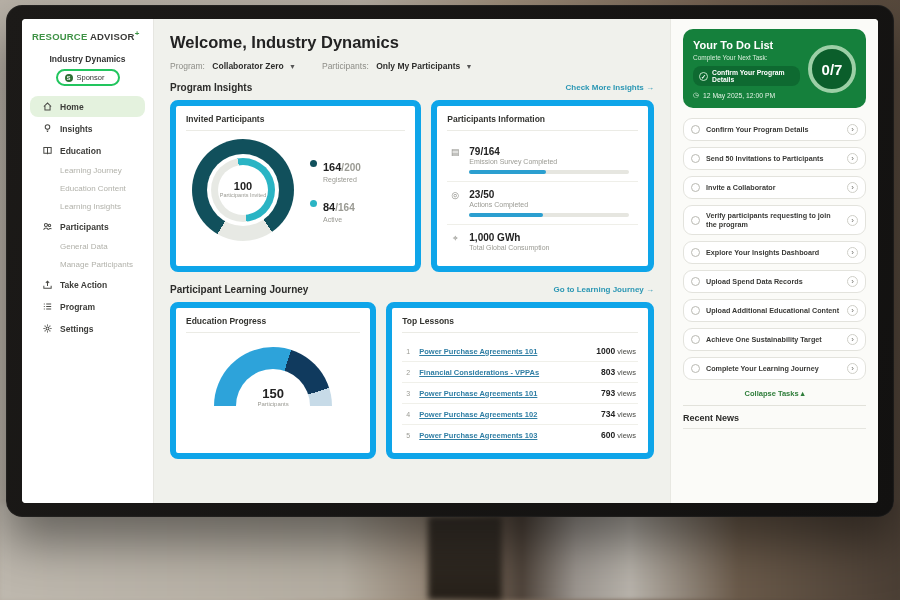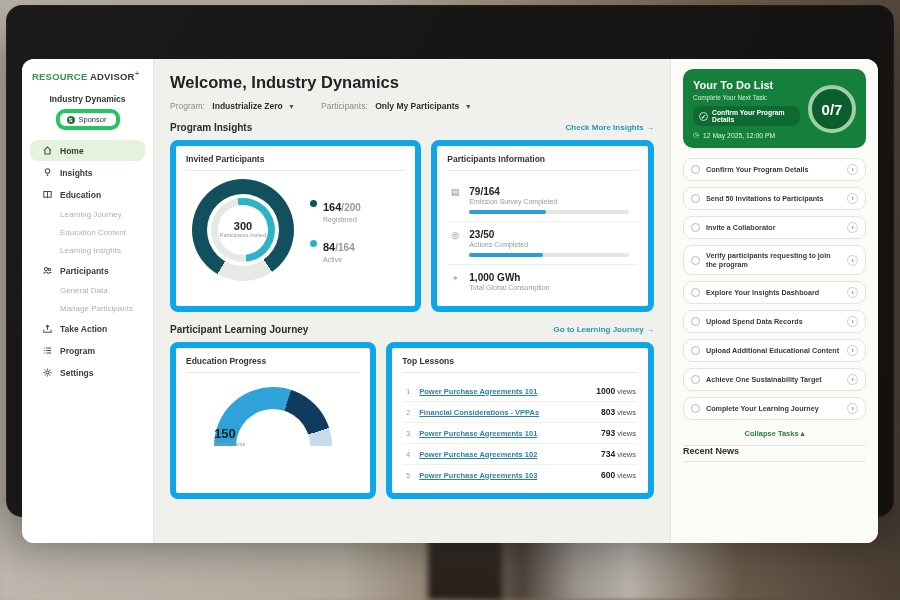--- a/index.html
+++ b/index.html
@@ -14,31 +14,31 @@
     filter: blur(2px);
   }
   .stand { position:absolute; left:428px; top:516px; width:74px; height:84px;
     background: linear-gradient(180deg,#3a332c,#262019); filter: blur(3px); }
 
   .monitor { position:absolute; left:6px; top:5px; width:888px; height:512px;
     background: linear-gradient(120deg,#1c1a18,#121110);
     border-radius:16px; padding:14px 16px;
     box-shadow: 0 26px 48px rgba(0,0,0,.45), inset 0 0 2px rgba(255,255,255,.15);
   }
-  .screen { width:100%; height:100%; background:#f0f1ec; border-radius:12px; overflow:hidden; display:flex;margin-top:40px; }
+  .screen { width:100%; height:100%; background:#f0f1ec; border-radius:4px; overflow:hidden; display:flex; }
 
   
   .sidebar { width:132px; background:#ffffff; border-right:1px solid #e6e6e1; padding:10px 0 8px; flex-shrink:0; }
   .logo { padding:0 10px 8px; font-size:9.5px; font-weight:bold; letter-spacing:.2px; }
   .logo .p1 { color:#3e9245; }
   .logo .p2 { color:#3a3a38; }
   .logo .plus { color:#3e9245; font-size:8px; vertical-align:super; }
   .account { text-align:center; font-size:8.5px; font-weight:bold; color:#333; margin:4px 0 5px; }
   .sponsor { display:flex; align-items:center; gap:4px; width:64px; margin:0 auto 10px;
-    border:4px solid #22c55e; border-radius:9px; padding:2px 7px; font-size:7.5px; color:#333; background:#fff; }
+    border:2px solid #22c55e; border-radius:9px; padding:2px 7px; font-size:7.5px; color:#333; background:#fff; }
   .sponsor .dot { width:8px; height:8px; border-radius:50%; background:#2f6e34; color:#fff; font-size:5.5px;
     display:flex; align-items:center; justify-content:center; font-weight:bold; }
   .nav-item { display:flex; align-items:center; gap:7px; padding:5px 12px; margin:1px 8px;
     font-size:8.5px; font-weight:bold; color:#3c3c39; border-radius:8px; cursor:pointer; }
   .nav-item.active { background:#e4f2de;text-align:right; }
   .nav-item.sub { font-weight:normal; color:#b1b1aa; padding:4px 12px 4px 30px; font-size:8px; }
   .nav-ico { width:11px; height:11px; display:inline-flex; color:#4a4a46; flex-shrink:0; }
   .nav-ico svg { width:11px; height:11px; }
 
   
@@ -80,21 +80,21 @@
   .info-val { font-size:10px; font-weight:bold; color:#222; }
   .info-lab { font-size:7px; color:#9a9a93; margin-top:1px; }
   .bar { height:4px; background:#e6e6e0; border-radius:2px; margin-top:5px; width:96%; }
   .bar-fill { height:4px; border-radius:2px; background:#2b9fd0; }
 
   .card-edu { flex:0.85; min-height:150px; }
   .gauge-wrap { display:flex; flex-direction:column; align-items:center; padding-top:6px; }
   .gauge { position:relative; width:118px; height:60px; overflow:hidden; }
   .gauge-arc { position:absolute; left:0; top:0; width:118px; height:118px; border-radius:50%; }
   .gauge-hole { position:absolute; left:22px; top:22px; width:74px; height:74px; border-radius:50%; background:#fff; }
-  .gauge-center { position:absolute; left:0; right:0; bottom:0; text-align:left; }
+  .gauge-center { position:absolute; left:0; right:0; bottom:0; text-align:center; }
   .gauge-val { font-size:13px; font-weight:bold; color:#222; }
   .gauge-lab { font-size:6px; color:#9a9a93; }
   .gauge-legend { display:flex; gap:14px; margin-top:9px; }
   .gleg { display:flex; gap:4px; align-items:flex-start; }
   .gleg .leg-dot { width:6px; height:6px; margin-top:2px; }
   .gleg-pct { font-size:8.5px; font-weight:bold; color:#222; }
   .gleg-lab { font-size:6.5px; color:#9a9a93; }
 
   .card-lessons { flex:1.15; min-height:150px; }
   .lesson-row { display:flex; align-items:center; gap:7px; padding:5px 2px; border-bottom:1px solid #f0f0ea; }
@@ -113,21 +113,21 @@
   .todo-pill { display:flex; align-items:center; gap:4px; background:#0e6a31; border-radius:8px; padding:3px 6px; font-size:6.8px; font-weight:bold; margin-bottom:5px; }
   .todo-pill .ck { width:9px; height:9px; border-radius:50%; border:1px solid #bfe3c6; font-size:6px; display:flex; align-items:center; justify-content:center; flex-shrink:0; }
   .todo-time { display:flex; align-items:center; gap:4px; font-size:6.8px; color:#e3f2e5; }
   .todo-ring { width:48px; height:48px; border-radius:50%; background:#0b5e2b; border:4px solid #9ccfa6;
     display:flex; align-items:center; justify-content:center; font-size:15px; font-weight:bold; align-self:center; flex-shrink:0; }
   .task { display:flex; align-items:center; gap:6px; background:#fff; border:1px solid #e3e3dd; border-radius:9px; padding:5px 7px; margin-bottom:6px; cursor:pointer; }
   .task-check { width:9px; height:9px; border-radius:50%; border:1px solid #b9b9b2; flex-shrink:0; }
   .task-label { flex:1; font-size:7.2px; font-weight:bold; color:#3a3a37; line-height:1.25; }
   .task-chevron { width:11px; height:11px; border-radius:50%; border:1px solid #cfcfc8; color:#6a6a64; font-size:8px; line-height:9px; text-align:center; flex-shrink:0; }
   .collapse { text-align:center; font-size:7.5px; font-weight:bold; color:#2e7d3a; padding:3px 0 7px; cursor:pointer; }
-  .recent { border-top:1px solid #e2e2db; }
+  .recent { border-top:1px solid #e2e2db; padding-top:7px; }
   .recent-title { font-size:9px; font-weight:bold; color:#2c2c2a; padding-bottom:5px; border-bottom:1px solid #e6e6e0; }
 </style>
 </head>
 <body>
 
 <div class="bg-bottom"></div>
 <div class="stand"></div>
 
 <div class="monitor">
 <div class="screen">
@@ -219,21 +219,21 @@
       <span>Settings</span>
     </div>
   </div>
 
   <div class="main">
     <div class="welcome">Welcome, Industry Dynamics</div>
 
     <div class="filters">
       <div>
         <span class="lab">Program:</span>
-        <span class="val">Industrialize Zero</span>
+        <span class="val">Collaborator Zero</span>
         <span class="caret">▼</span>
       </div>
       <div>
         <span class="lab">Participants:</span>
         <span class="val">Only My Participants</span>
         <span class="caret">▼</span>
       </div>
     </div>
 
     <div class="sec-head">
@@ -244,21 +244,21 @@
     <div class="card-row">
 
       <div class="card card-invited">
         <div class="card-title">Invited Participants</div>
         <div class="invited-body">
           <div class="donut">
             <div class="ring-outer" style="background: conic-gradient(from 210deg, rgb(17, 80, 92) 0deg, rgb(17, 80, 92) 82%, rgb(231, 233, 228) 82%, rgb(231, 233, 228) 100%);"></div>
             <div class="ring-outer-hole"></div>
             <div class="ring-inner" style="background: conic-gradient(from 350deg, rgb(42, 180, 196) 0deg, rgb(42, 180, 196) 51%, rgb(231, 233, 228) 51%, rgb(231, 233, 228) 100%);"></div>
             <div class="ring-inner-hole">
-              <span class="donut-val">300</span>
+              <span class="donut-val">100</span>
               <span class="donut-lab">Participants Invited</span>
             </div>
           </div>
           <div class="legend-v">
             <div class="leg-item">
               <span class="leg-dot" style="background: rgb(17, 80, 92);"></span>
               <span>
                 <span class="leg-big">164</span><span class="leg-dim">/200</span>
                 <div class="leg-lab">Registered</div>
               </span>

